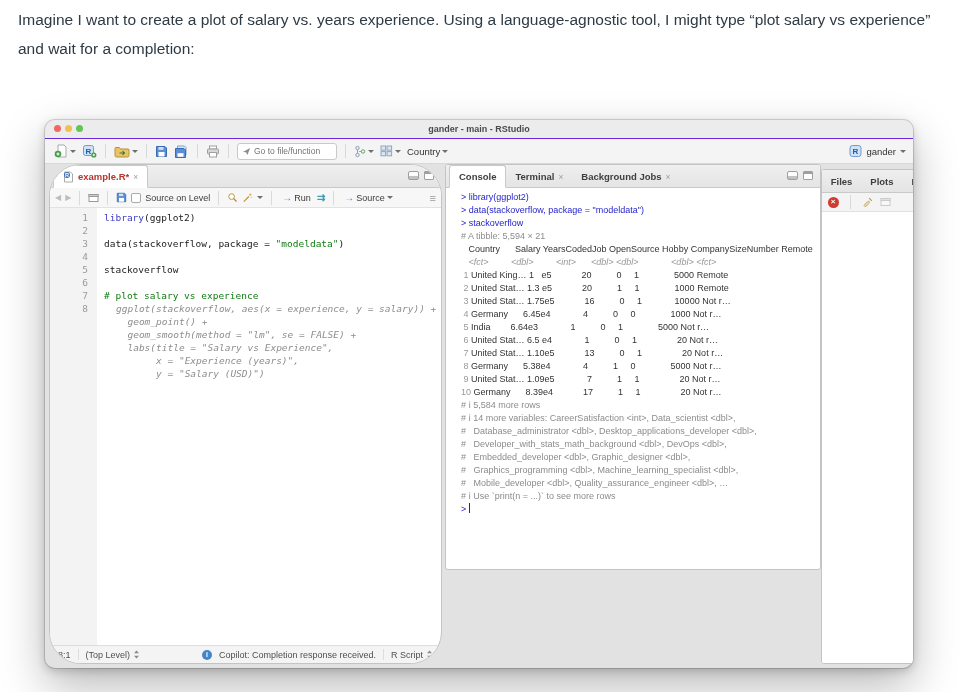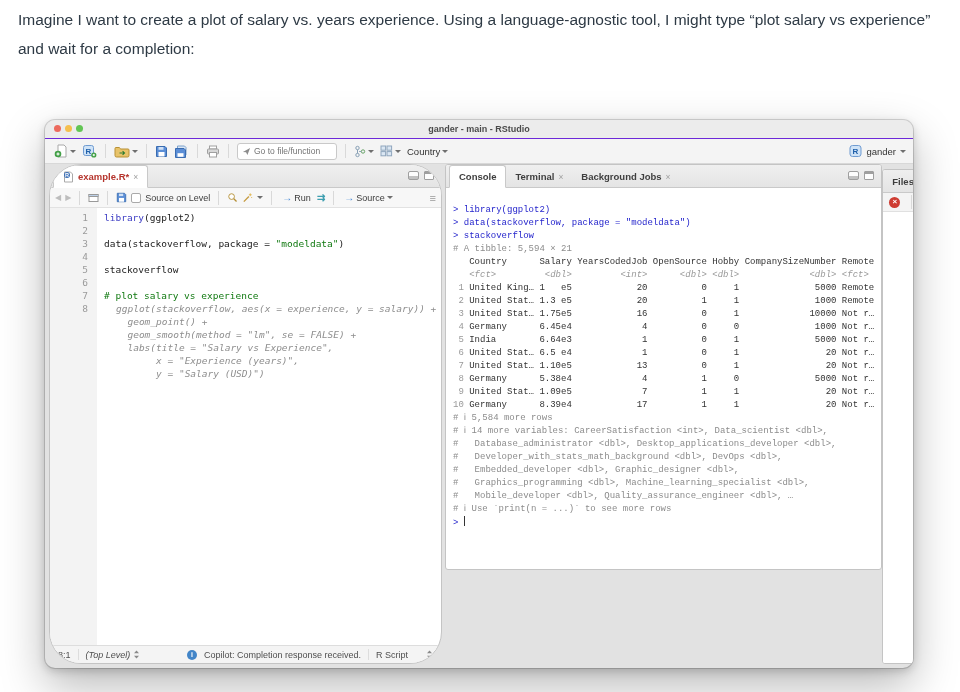--- a/index.html
+++ b/index.html
@@ -66,21 +66,21 @@
   .vsep{width:1px;height:11px;background:#ddd;}
 
   .env-strip{height:22px;margin-top:3px;background:#e7e7e7;border:1px solid #c4c4c4;border-radius:3px;display:flex;align-items:center;padding:0 4px;flex:none;position:relative;}
   .strip-tab{font-size:9.5px;font-weight:bold;color:#3d3d3d;padding:0 10px;}
 
   
   .console-hdr{height:17px;background:#ededed;border-bottom:1px solid #dcdcdc;display:flex;align-items:center;padding:0 6px;gap:4px;font-size:9px;color:#3f3f3f;flex:none;}
   .r-logo{width:11px;height:11px;border-radius:50%;border:1px solid #b5b5b5;background:#f5f5f5;color:#2b6bb5;font-size:7px;font-weight:bold;display:flex;align-items:center;justify-content:center;flex:none;}
   .wd{color:#444;}
   .hdr-right{margin-left:auto;color:#b9c4cc;}
-  .console-out{flex:1;padding:16px 7px;font-family:Liberation Mono, monospace;font-size:9px;line-height:13px;white-space:pre;overflow:hidden;}
+  .console-out{flex:1;padding:3px 7px;font-family:Liberation Sans, sans-serif;font-size:9px;line-height:13px;white-space:pre;overflow:hidden;margin-left:8px;}
   .con-line{height:13px;}
   .c-in{color:#2525cc;}
   .c-meta{color:#8c8c8c;}
   .c-plain{color:#333;}
   .c-types{color:#999;font-style:italic;}
   .c-num{color:#999;}
   .c-cursor{display:inline-block;width:1px;height:10px;background:#333;vertical-align:-1px;}
 
   
   .files-toolbar{height:18px;background:#f4f4f4;border-bottom:1px solid #e0e0e0;display:flex;align-items:center;padding:0 6px;gap:7px;flex:none;}
@@ -265,32 +265,32 @@
               <div class="gut-line"></div>
               <div class="gut-line"></div>
               <div class="gut-line"></div>
               <div class="gut-line"></div>
             </div>
           <div class="codearea"><div class="code-line"><span class="tk-fn">library</span><span class="tk-pl">(ggplot2)</span></div><div class="code-line"></div><div class="code-line"><span class="tk-pl">data(stackoverflow, package = </span><span class="tk-str">"modeldata"</span><span class="tk-pl">)</span></div><div class="code-line"></div><div class="code-line"><span class="tk-pl">stackoverflow</span></div><div class="code-line"></div><div class="code-line"><span class="tk-com"># plot salary vs experience</span></div><div class="code-line"><span class="tk-ghost">ggplot(stackoverflow, aes(x = experience, y = salary)) +</span></div><div class="code-line"><span class="tk-ghost">  geom_point() +</span></div><div class="code-line"><span class="tk-ghost">  geom_smooth(method = "lm", se = FALSE) +</span></div><div class="code-line"><span class="tk-ghost">  labs(title = "Salary vs Experience",</span></div><div class="code-line"><span class="tk-ghost">       x = "Experience (years)",</span></div><div class="code-line"><span class="tk-ghost">       y = "Salary (USD)")</span></div></div>
         </div>
         <div class="ed-status">
           <span>8:1</span>
           <span class="vsep"></span>
-          <span style="display:flex;gap:3px;font-style:italic;">
+          <span style="display:flex;gap:3px;">
             <span>(Top Level)</span>
             <svg width="7" height="9" viewBox="0 0 7 9">
                 <path d="M3.5 0.5 6 3.2H1z" fill="#8a8a8a"></path>
                 <path d="M3.5 8.5 1 5.8h5z" fill="#8a8a8a"></path>
               </svg>
           </span>
           <span class="status-right">
             <span class="info-ic">i</span>
             <span>Copilot: Completion response received.</span>
             <span class="vsep"></span>
-            <span style="display:flex;align-items:center;gap:18px;">
+            <span style="display:flex;align-items:center;gap:3px;">
               <span>R Script</span>
               <svg width="7" height="9" viewBox="0 0 7 9">
                   <path d="M3.5 0.5 6 3.2H1z" fill="#8a8a8a"></path>
                   <path d="M3.5 8.5 1 5.8h5z" fill="#8a8a8a"></path>
                 </svg>
             </span>
           </span>
         </div>
       </div>
     </div>

